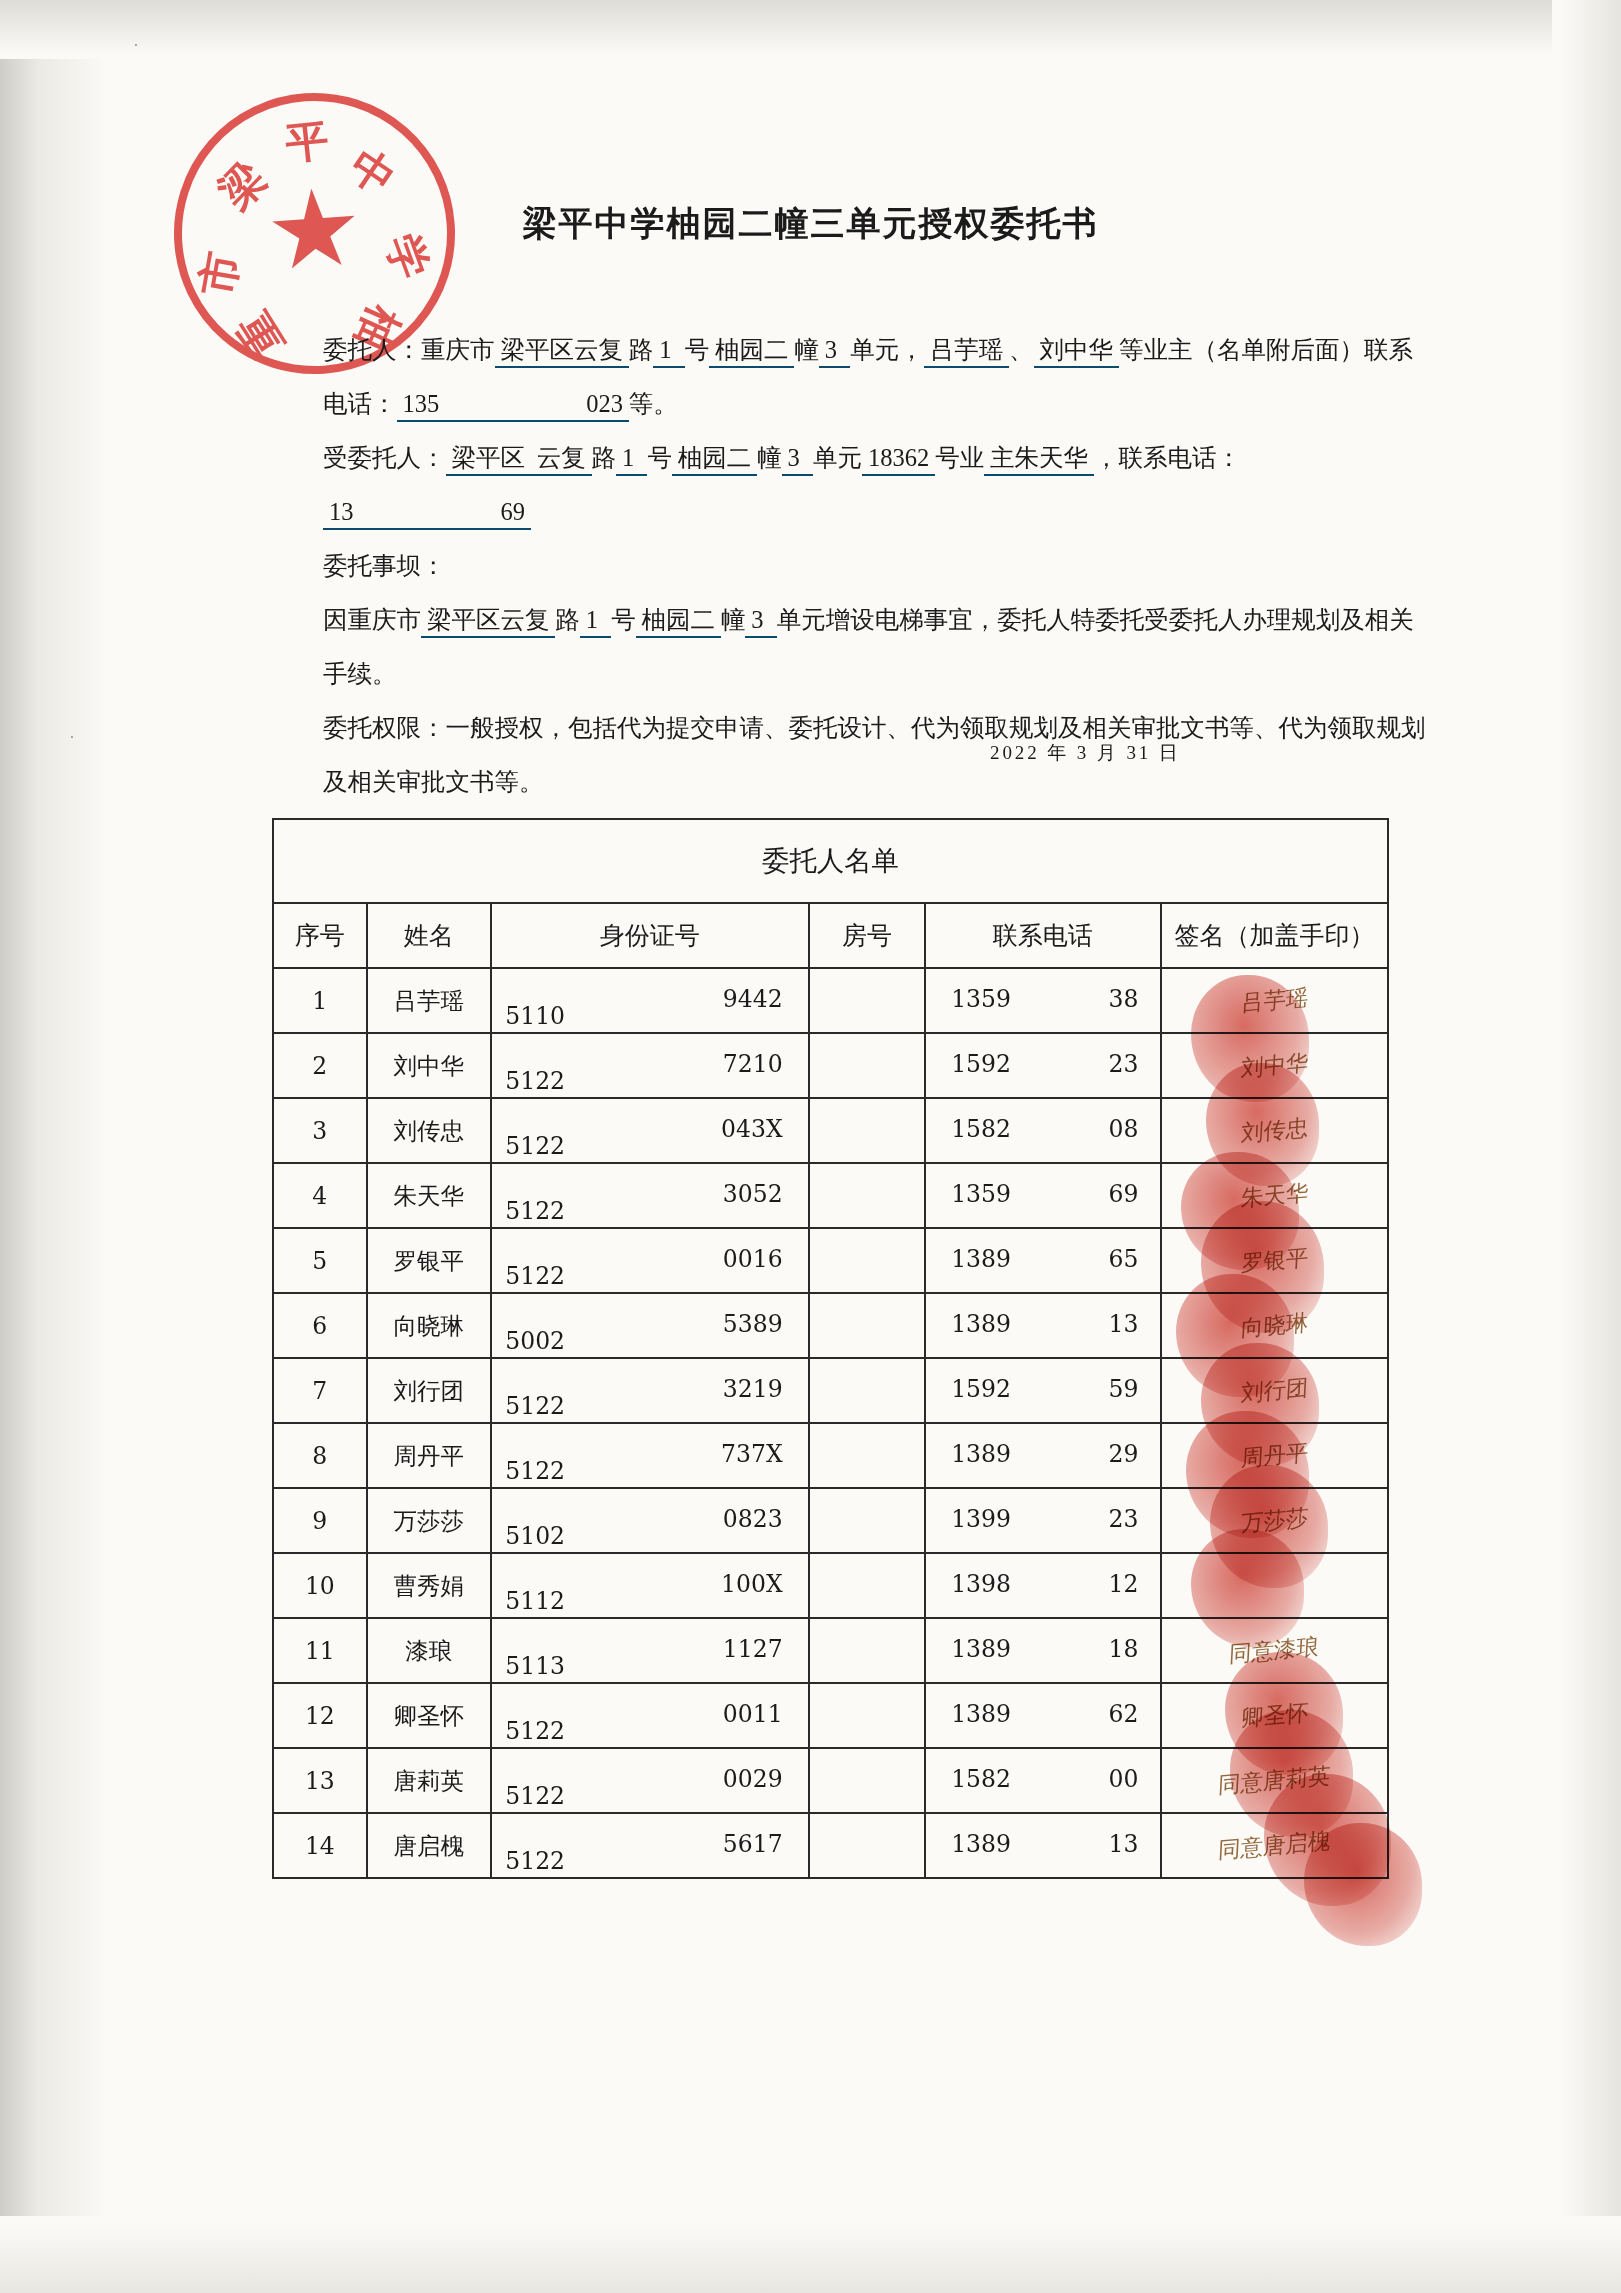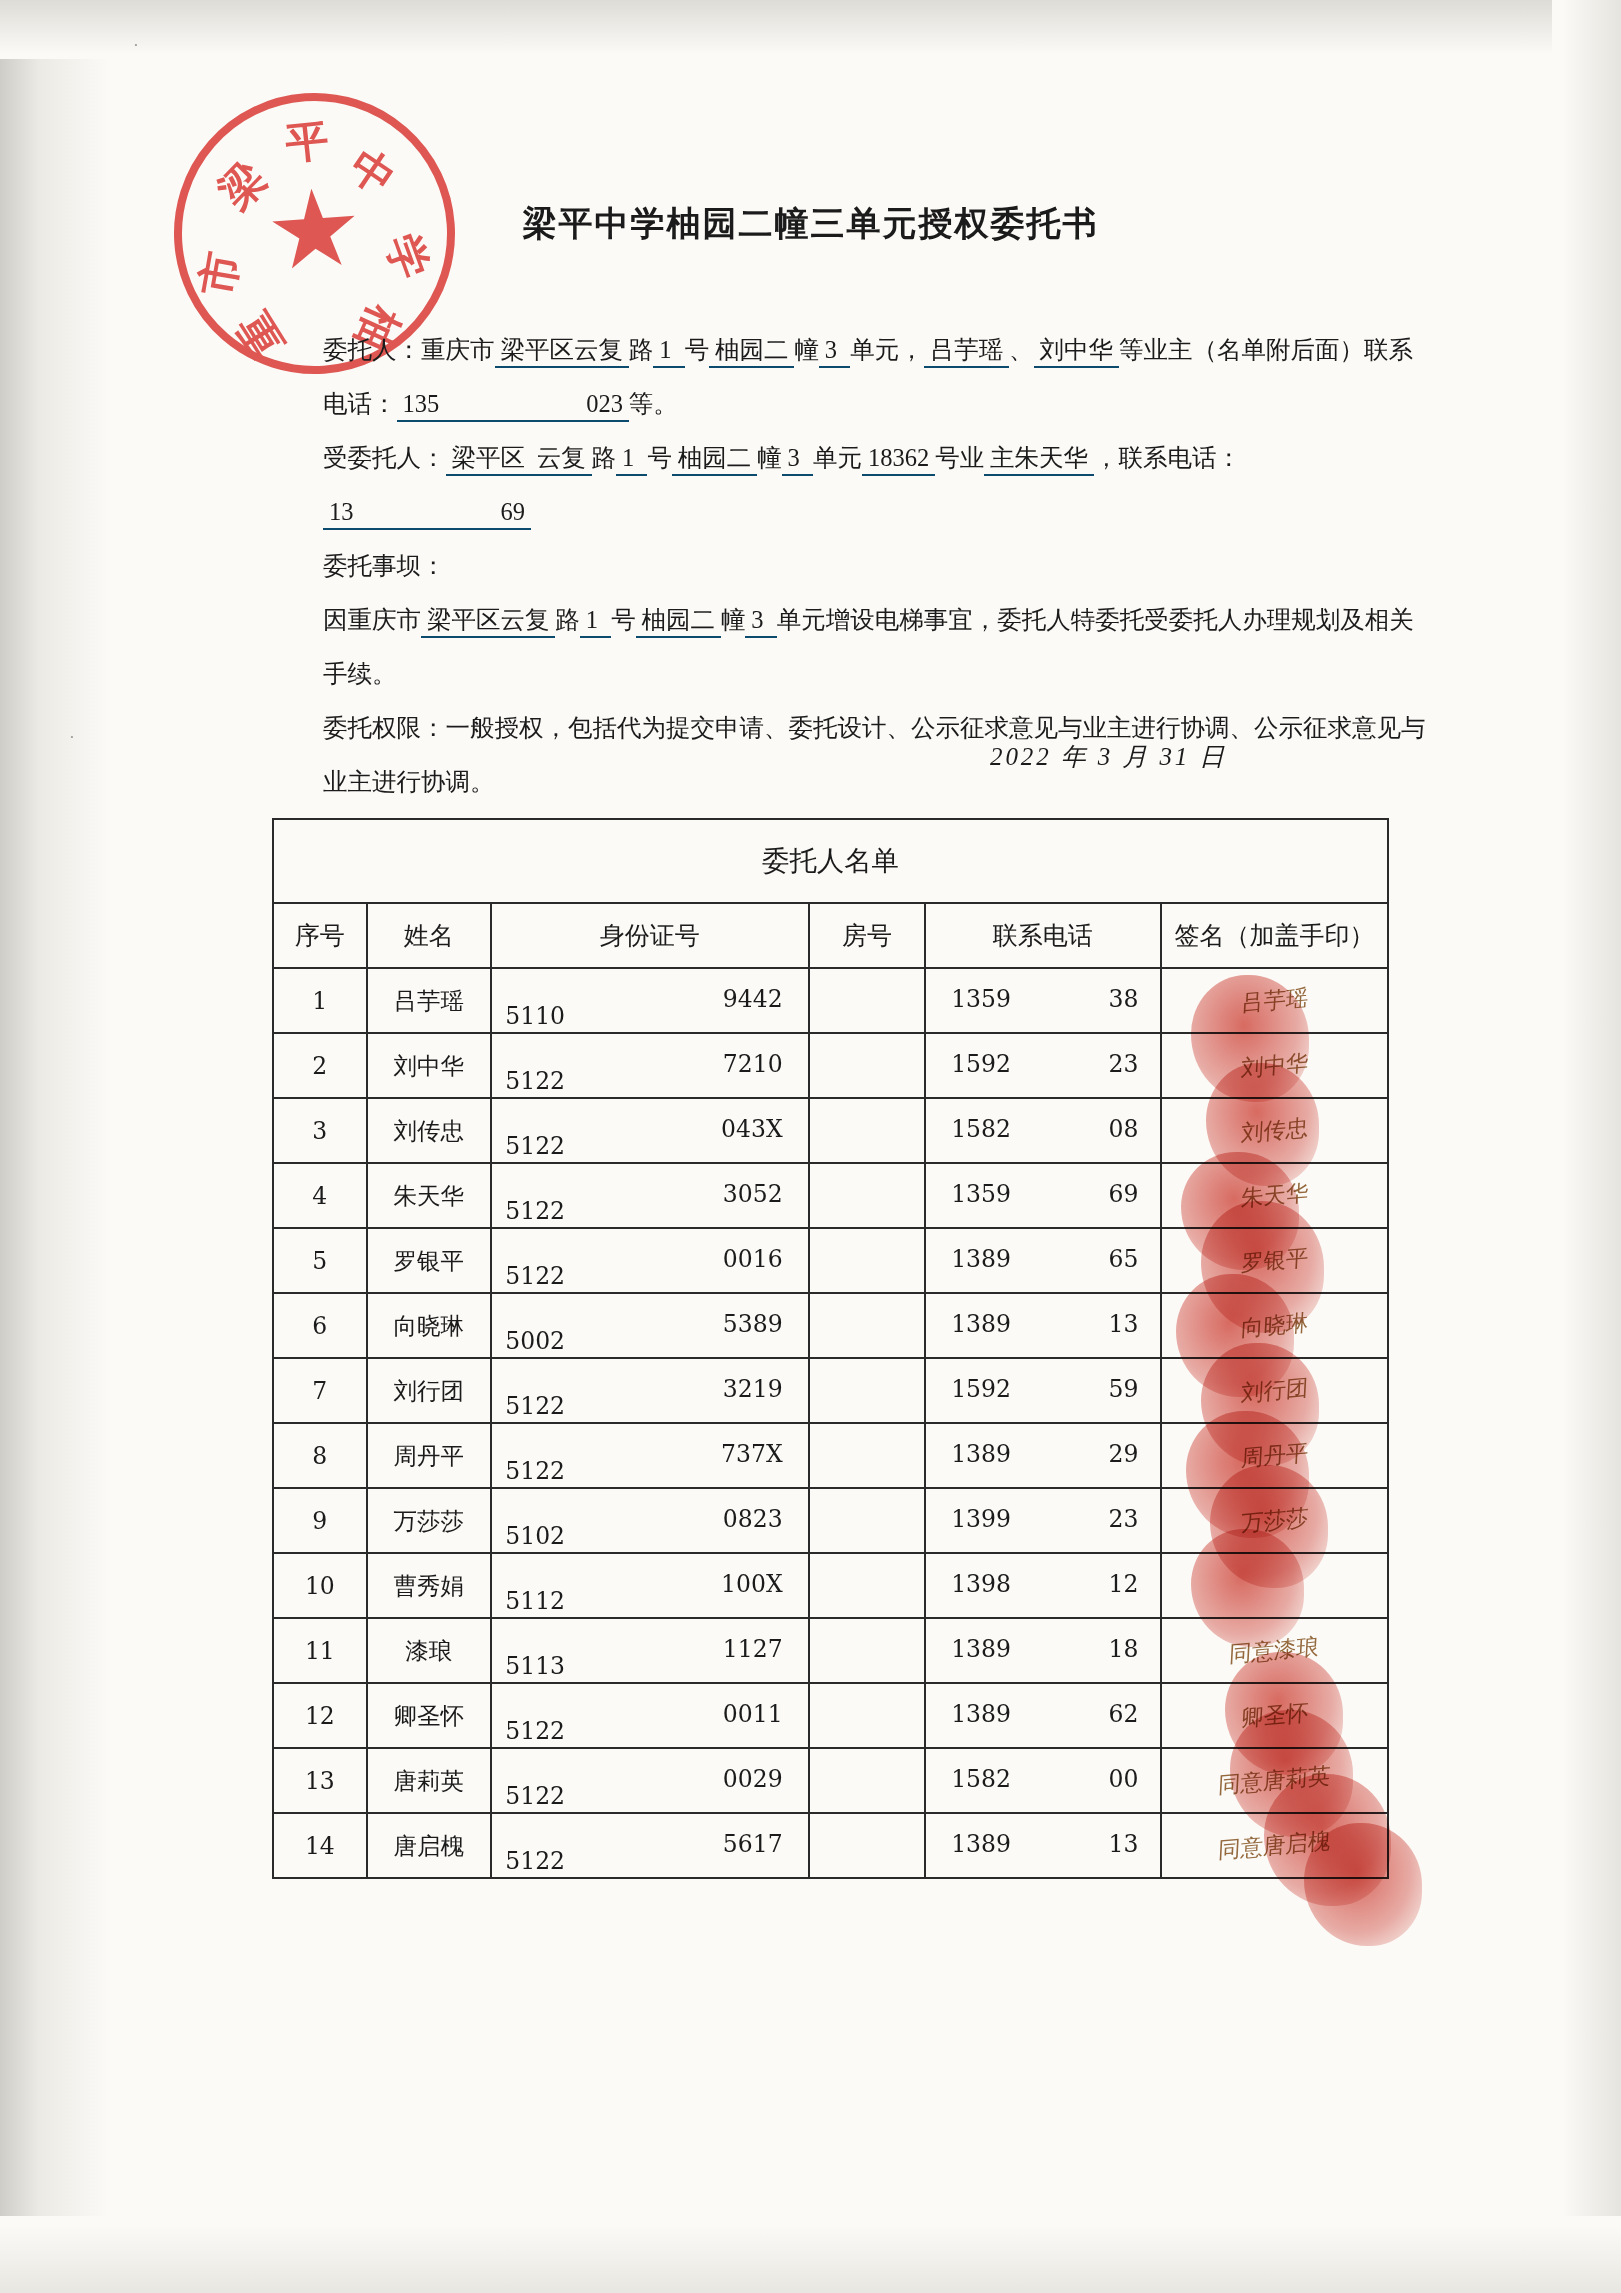--- a/index.html
+++ b/index.html
@@ -107,23 +107,22 @@
   }
   .redacted {
     display: inline-block;
     min-width: 147px;
     color: transparent;
   }
   .date-line {
     position: absolute;
     left: 990px;
     top: 740px;
-    font-size: 25px;
+    font-size: 19px;
     letter-spacing: 2.9px;
-    font-style: italic;
   }
 
   
   table.roster {
     position: absolute;
     left: 272px;
     top: 818px;
     width: 1117px;
     border-collapse: collapse;
     font-size: 23.5px;
@@ -211,21 +210,21 @@
     <p>
       <span class="para-ind">受委托人：</span><span class="fill">梁平区</span><span class="fill">云复</span><span>路</span><span class="fill">1</span><span>号</span><span class="fill">柚园二</span><span>幢</span><span class="fill">3</span><span>单元</span><span class="fill">18362</span><span>号业</span><span class="fill">主朱天华</span><span>，联系电话：</span>
     </p>
     <p>
       <span class="fill"><span>13</span><span class="redacted">xxxxxxxx</span><span>69</span></span>
     </p>
     <p class="para-ind">委托事坝：</p>
     <p>
       <span class="para-ind">因重庆市</span><span class="fill">梁平区云复</span><span>路</span><span class="fill">1</span><span>号</span><span class="fill">柚园二</span><span>幢</span><span class="fill">3</span><span>单元增设电梯事宜，委托人特委托受委托人办理规划及相关手续。</span>
     </p>
-    <p class="para-ind">委托权限：一般授权，包括代为提交申请、委托设计、公示征求意见与业主进行协调、公示征求意见与业主进行协调。</p>
+    <p class="para-ind">委托权限：一般授权，包括代为提交申请、委托设计、代为领取规划及相关审批文书等、代为领取规划及相关审批文书等。</p>
   </div>
 
   <div class="date-line">2022 年 3 月 31 日</div>
 
   <table class="roster">
     <thead>
       <tr>
         <th class="caption-cell" colspan="6">委托人名单</th>
       </tr>
       <tr>

